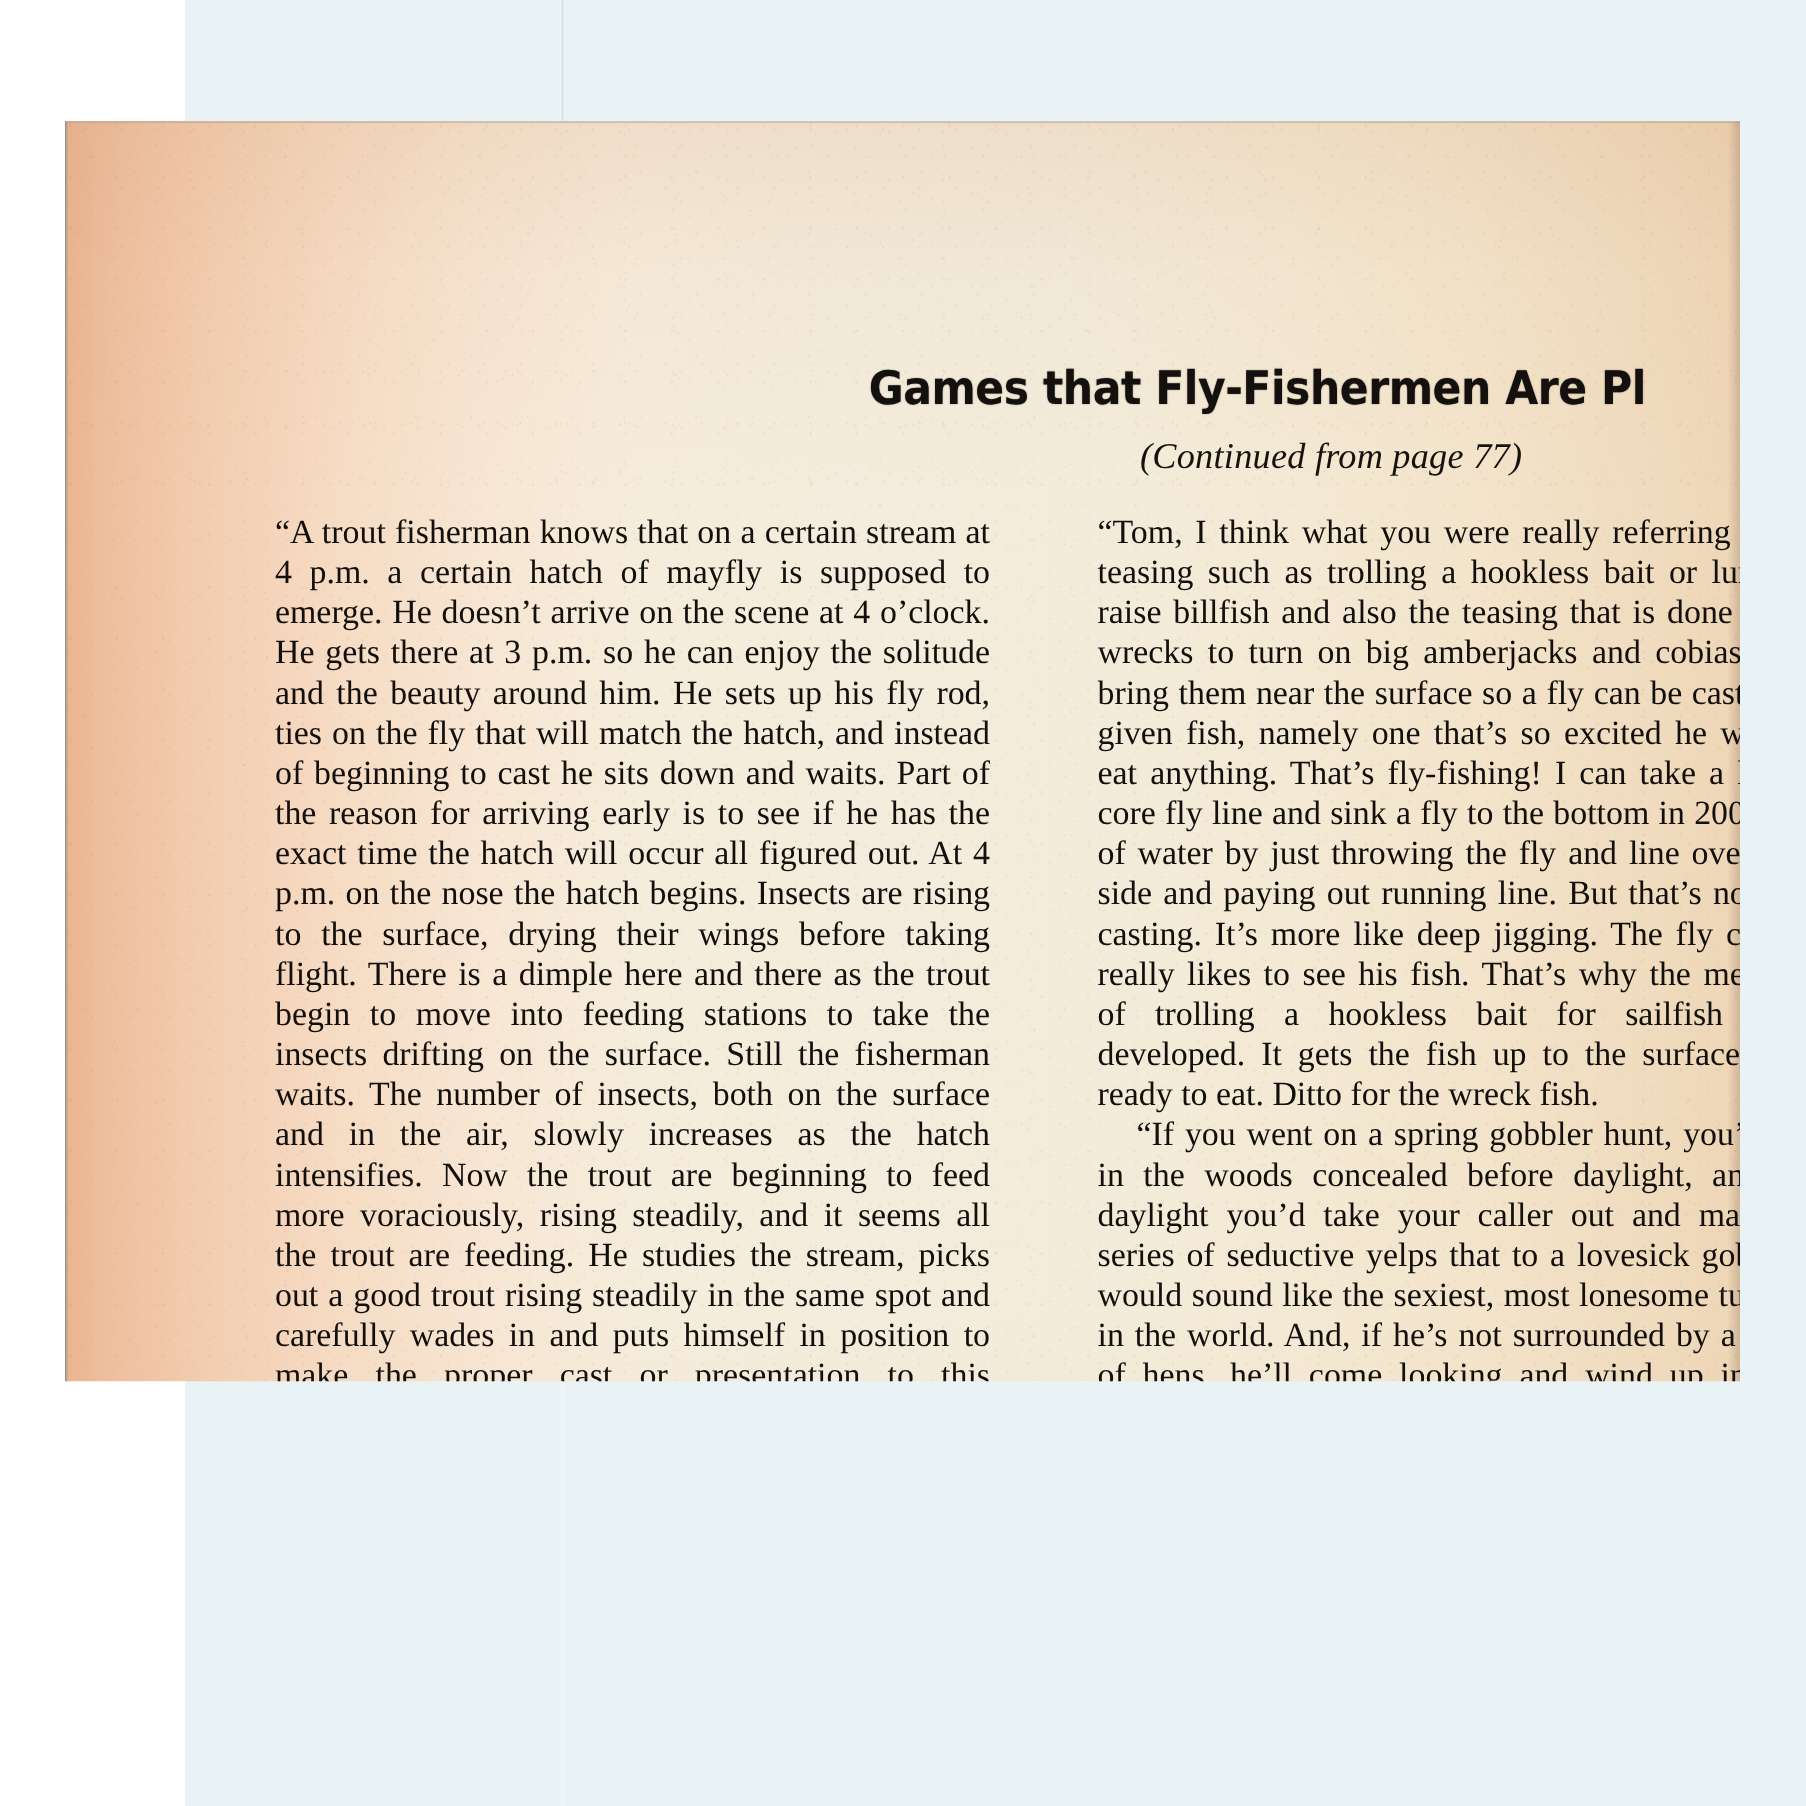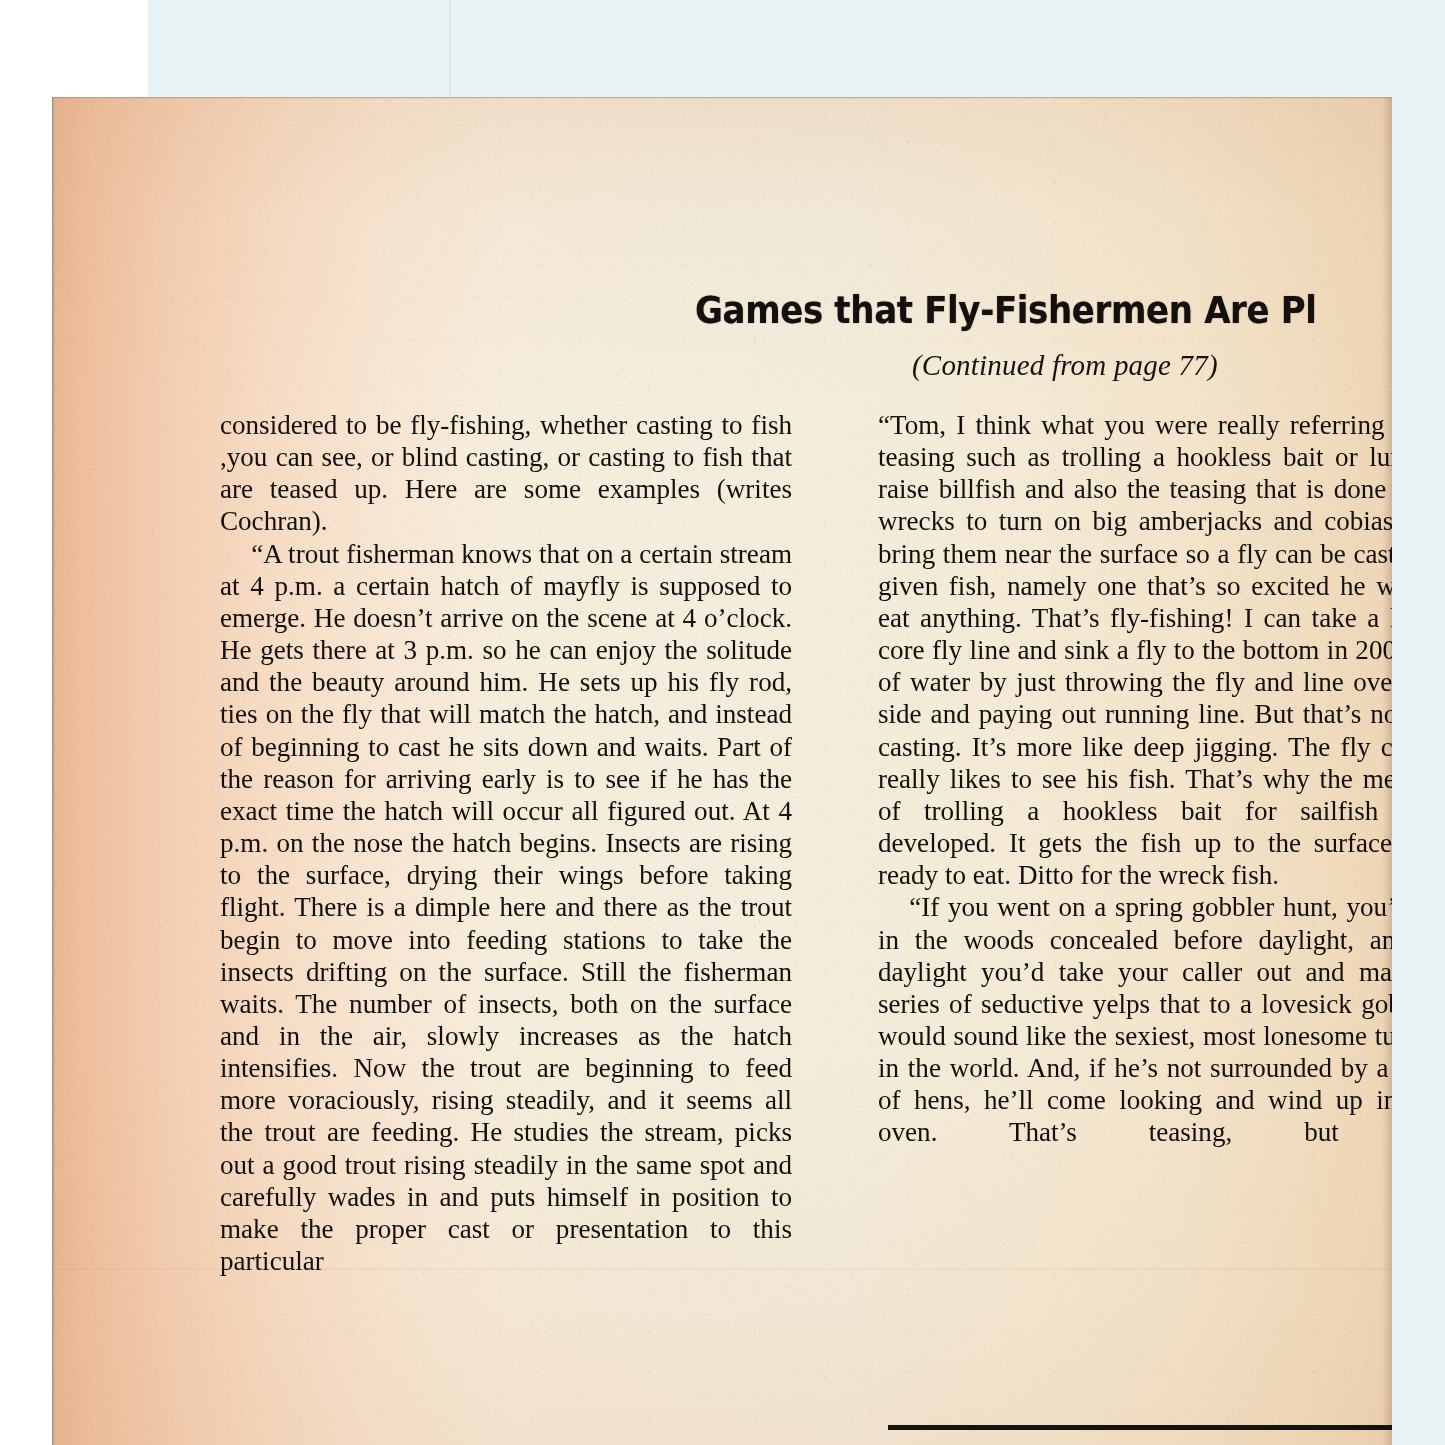--- a/index.html
+++ b/index.html
@@ -40,21 +40,21 @@
     background: #c8d8dc;
     opacity: .55;
   }
 
   
   .page {
     position: absolute;
     left: 52px;
     top: 97px;
     width: 1340px;
-    height: 1348px;
+    height: 1008px;
     overflow: hidden;
     background:
       
       linear-gradient(90deg,
         #eab591 0px,
         #efc0a0 40px,
         #f3cdb0 110px,
         #f6dcc4 220px,
         #f7e6d3 330px,
         #f6ecdb 450px,
@@ -220,21 +220,20 @@
     <div class="page-top-edge"></div>
     <div class="page-right-shadow"></div>
 
     <div class="content">
 
       <div class="headline">Games that Fly-Fishermen Are Pl</div>
 
       <div class="continued">(Continued from page 77)</div>
 
       <div class="col" id="col-left">
-        <p>considered to be fly-fishing, whether casting to fish ,you can see, or blind casting, or casting to fish that are teased up. Here are some examples (writes Cochran).</p>
         <p>“A trout fisherman knows that on a certain stream at 4 p.m. a certain hatch of mayfly is supposed to emerge. He doesn’t arrive on the scene at 4 o’clock. He gets there at 3 p.m. so he can enjoy the solitude and the beauty around him. He sets up his fly rod, ties on the fly that will match the hatch, and instead of beginning to cast he sits down and waits. Part of the reason for arriving early is to see if he has the exact time the hatch will occur all figured out. At 4 p.m. on the nose the hatch begins. Insects are rising to the surface, drying their wings before taking flight. There is a dimple here and there as the trout begin to move into feeding stations to take the insects drifting on the surface. Still the fisherman waits. The number of insects, both on the surface and in the air, slowly increases as the hatch intensifies. Now the trout are beginning to feed more voraciously, rising steadily, and it seems all the trout are feeding. He studies the stream, picks out a good trout rising steadily in the same spot and carefully wades in and puts himself in position to make the proper cast or presentation to this particular</p>
       </div>
 
       <div class="col" id="col-right">
         <p>“Tom, I think what you were really referring to is teasing such as trolling a hookless bait or lure to raise billfish and also the teasing that is done over wrecks to turn on big amberjacks and cobias and bring them near the surface so a fly can be cast to a given fish, namely one that’s so excited he would eat anything. That’s fly-fishing! I can take a lead-core fly line and sink a fly to the bottom in 200 feet of water by just throwing the fly and line over the side and paying out running line. But that’s not fly casting. It’s more like deep jigging. The fly caster really likes to see his fish. That’s why the method of trolling a hookless bait for sailfish was developed. It gets the fish up to the surface and ready to eat. Ditto for the wreck fish.</p>
         <p>“If you went on a spring gobbler hunt, you’d sit in the woods concealed before daylight, and at daylight you’d take your caller out and make a series of seductive yelps that to a lovesick gobbler would sound like the sexiest, most lonesome turkey in the world. And, if he’s not surrounded by a load of hens, he’ll come looking and wind up in the oven. That’s teasing, but it’s</p>
       </div>
 
       <div class="pq-rule"></div>
 

